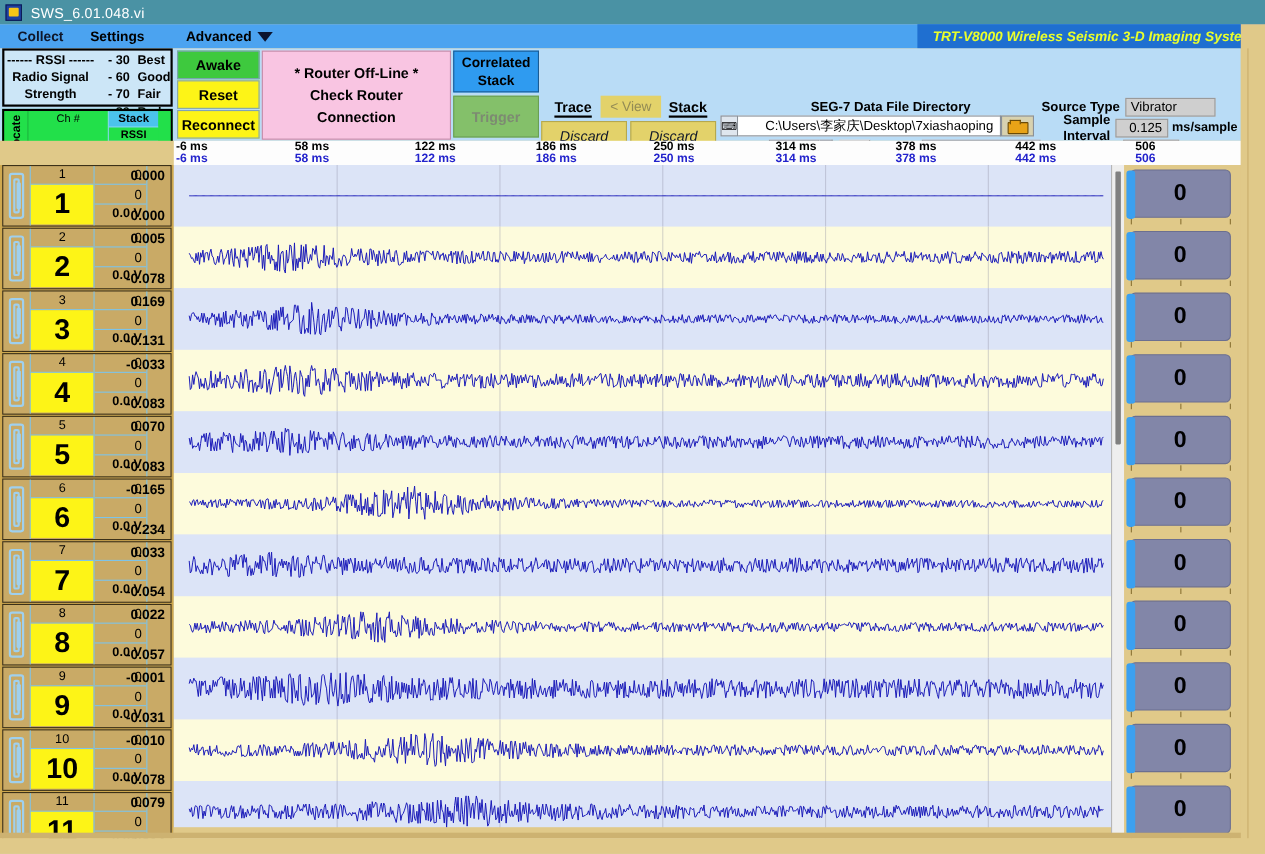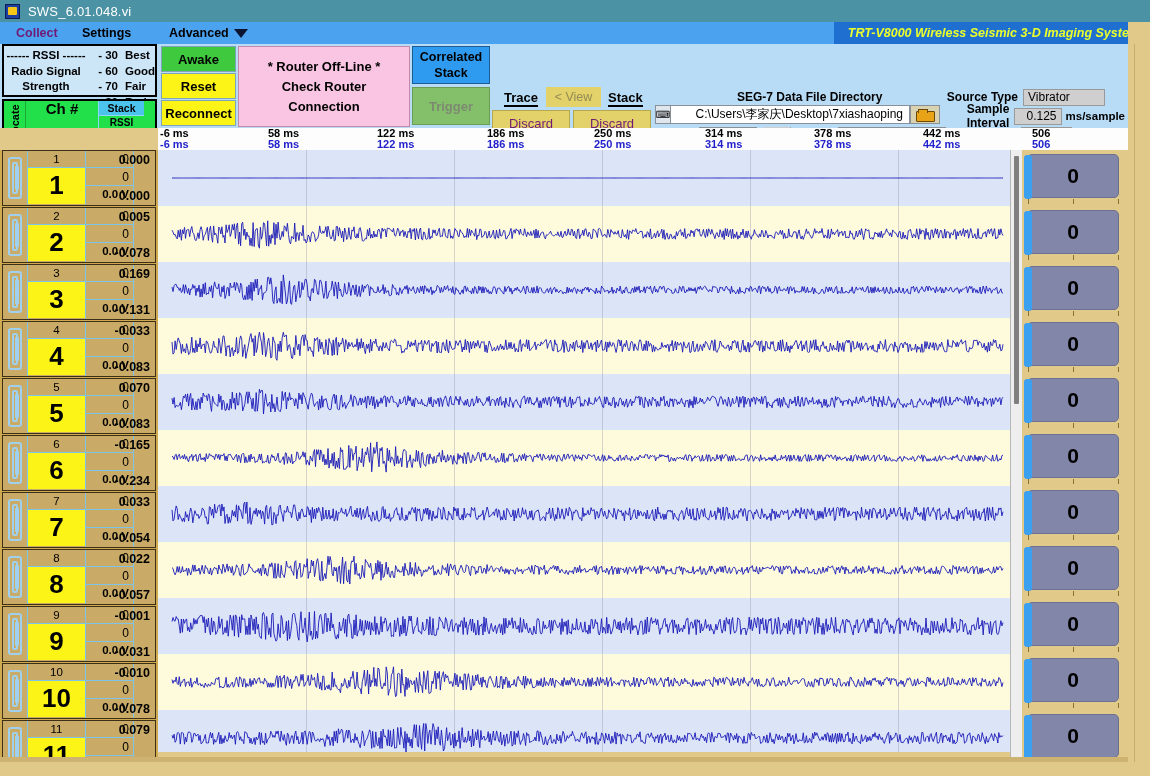--- a/index.html
+++ b/index.html
@@ -40,21 +40,21 @@
   
   .menustrip {
     position: absolute; left: 0; top: 22px; width: 1150px; height: 22px;
     background: #4ba3f0;
     display: flex; align-items: center;
   }
   .menuitem {
     font-size: 12.5px; font-weight: bold; color: #000;
     padding: 0 6px; white-space: nowrap;
   }
-  .menuitem.active { color: #701a75; }
+  .menuitem.active { color: #0f172a; }
   #m-collect { position: absolute; left: 10px; }
   #m-settings { position: absolute; left: 76px; }
   #m-advanced { position: absolute; left: 163px; display: flex; align-items: center; gap: 5px;}
   .caret-down {
     width: 0; height: 0; border-left: 7px solid transparent;
     border-right: 7px solid transparent; border-top: 9px solid #0b1530;
   }
   .brandbar {
     position: absolute; right: 0; top: 0; height: 22px;
     background: #1f6fd0;
@@ -96,22 +96,22 @@
   .hdr-locate {
     width: 22px; background: #22e04a; display:flex; align-items:center; justify-content:center;
     border-right: 1px solid #1aa83a;
   }
   .hdr-locate span {
     font-size: 11px; font-weight: bold; color: #000;
     transform: rotate(-90deg); white-space: nowrap;
   }
   .hdr-mid { width: 72px; }
   .hdr-ch {
-    height: 29px; background: #22e04a; text-align: center; font-size: 15px;
-    font-weight: bold; border-bottom: 1px solid #8fd8f5;
+    height: 29px; background: #22e04a; text-align: center; font-size: 10px;
+    font-weight: normal; border-bottom: 1px solid #8fd8f5;
     line-height: 15px;
   }
   .hdr-id {
     height: 26px; background: #fdf417; text-align: center;
     font-size: 16px; font-weight: bold; line-height: 26px;
   }
   .hdr-r { width: 46px; border-left: 1px solid #8fd8f5;}
   .hdr-stack { height: 15px; background: #4bc3ec; text-align:center; font-size: 10.5px; font-weight: bold; line-height: 15px; border-bottom: 1px solid #8fd8f5;}
   .hdr-rssi  { height: 13px; background: #22e04a; text-align:center; font-size: 10px; font-weight: bold; line-height: 13px; border-bottom: 1px solid #8fd8f5;}
   .hdr-volts { height: 13px; background: #22e04a; text-align:center; font-size: 10px; font-weight: bold; line-height: 13px;}
@@ -158,21 +158,21 @@
     background: #e3d26a; display:flex; align-items:center; justify-content:center;
     font-size: 12.5px; color: #938b55;
   }
   .lbl-stack { position: absolute; left: 108px; top: 0; font-size: 13px; font-weight: bold; color:#000; border-bottom: 2px solid #000;}
 
   .tvsbtn {
     position: absolute; width: 78px; height: 26px;
     display:flex; align-items:center; justify-content:center;
     font-size: 13px; border: 1px solid #b5a84e;
   }
-  .tvsbtn.gold { background: #e3d26a; color:#701a75; }
+  .tvsbtn.gold { background: #e3d26a; color:#0f172a;font-style:italic; }
   .tvsbtn.green { background: #84c06a; color:#6a7a5b; border-color:#6a9e55;}
   #btn-trace-discard { left: 492px; top: 66px; }
   #btn-stack-discard { left: 573px; top: 66px; }
   #btn-add-to-stack  { left: 492px; top: 95px; width: 78px; }
   #btn-save          { left: 573px; top: 95px; }
 
   
   .seg2-title {
     position: absolute; left: 737px; top: 46px; font-size: 12px; font-weight: bold; color: #000;
   }

